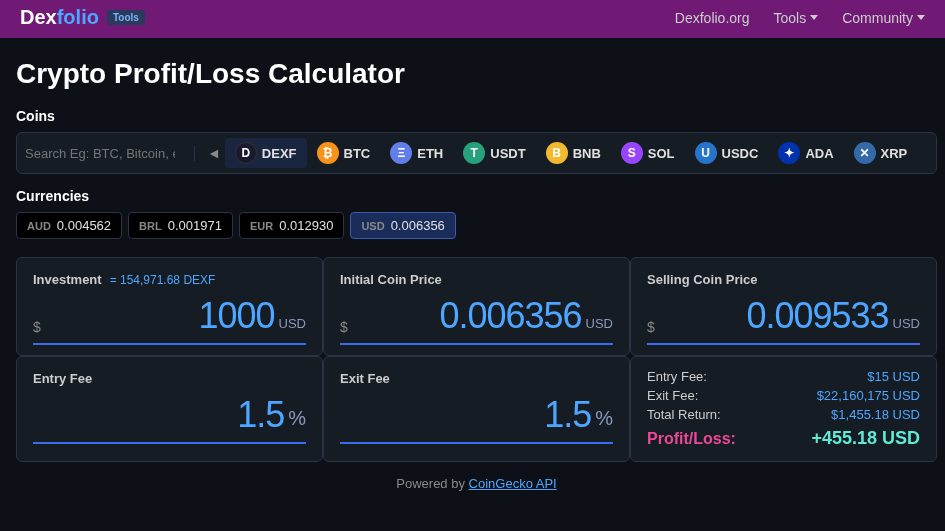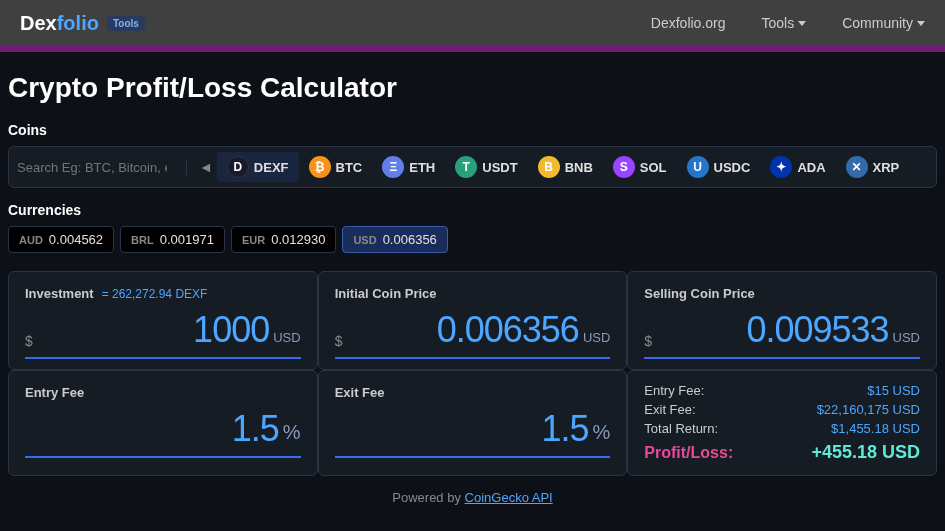--- a/index.html
+++ b/index.html
@@ -11,23 +11,23 @@
       min-height: 531px;
       overflow-x: hidden;
     }
 
     
     .navbar {
       display: flex;
       align-items: center;
       justify-content: space-between;
       padding: 0 20px;
-      height: 52px;
-      background-color: #404040;
-      border-bottom: 6px solid #701a75;
+      height: 38px;
+      background-color: #701a75;
+      border-bottom: 3px solid #701a75;
     }
     .navbar-left {
       display: flex;
       align-items: center;
       gap: 8px;
     }
     .logo-text {
       font-size: 20px;
       font-weight: 700;
       color: #fff;
@@ -38,21 +38,21 @@
     .tools-badge {
       background: #2a3a5c;
       color: #7ab3f5;
       font-size: 10px;
       padding: 2px 6px;
       border-radius: 3px;
       font-weight: 600;
     }
     .navbar-right {
       display: flex;
-      gap: 36px;
+      gap: 24px;
       padding-left: 36px;
     }
     .nav-link {
       color: #ccc;
       font-size: 14px;
       cursor: pointer;
       display: flex;
       align-items: center;
       gap: 4px;
     }
@@ -61,20 +61,21 @@
       width: 0;
       height: 0;
       border-left: 4px solid transparent;
       border-right: 4px solid transparent;
       border-top: 5px solid #ccc;
     }
 
     
     .main {
       padding: 20px 8px;
+      margin-left: 8px;
     }
 
     .page-title {
       font-size: 28px;
       font-weight: 700;
       color: #fff;
       margin-bottom: 18px;
     }
 
     
@@ -414,21 +415,21 @@
       <span class="currency-code">USD</span>
       <span class="currency-value">0.006356</span>
     </div>
   </div>
 
   <div class="calc-grid">
 
     <div class="calc-card">
       <div class="calc-card-title">
         <span>Investment</span>
-        <span class="coin-equiv">= 262,272.94 DEXF</span>
+        <span class="coin-equiv">= 154,971.68 DEXF</span>
       </div>
       <div class="calc-input-row">
         <span class="dollar-sign">$</span>
         <span class="calc-value">1000</span>
         <span class="calc-unit">USD</span>
       </div>
     </div>
 
     <div class="calc-card">
       <div class="calc-card-title">

